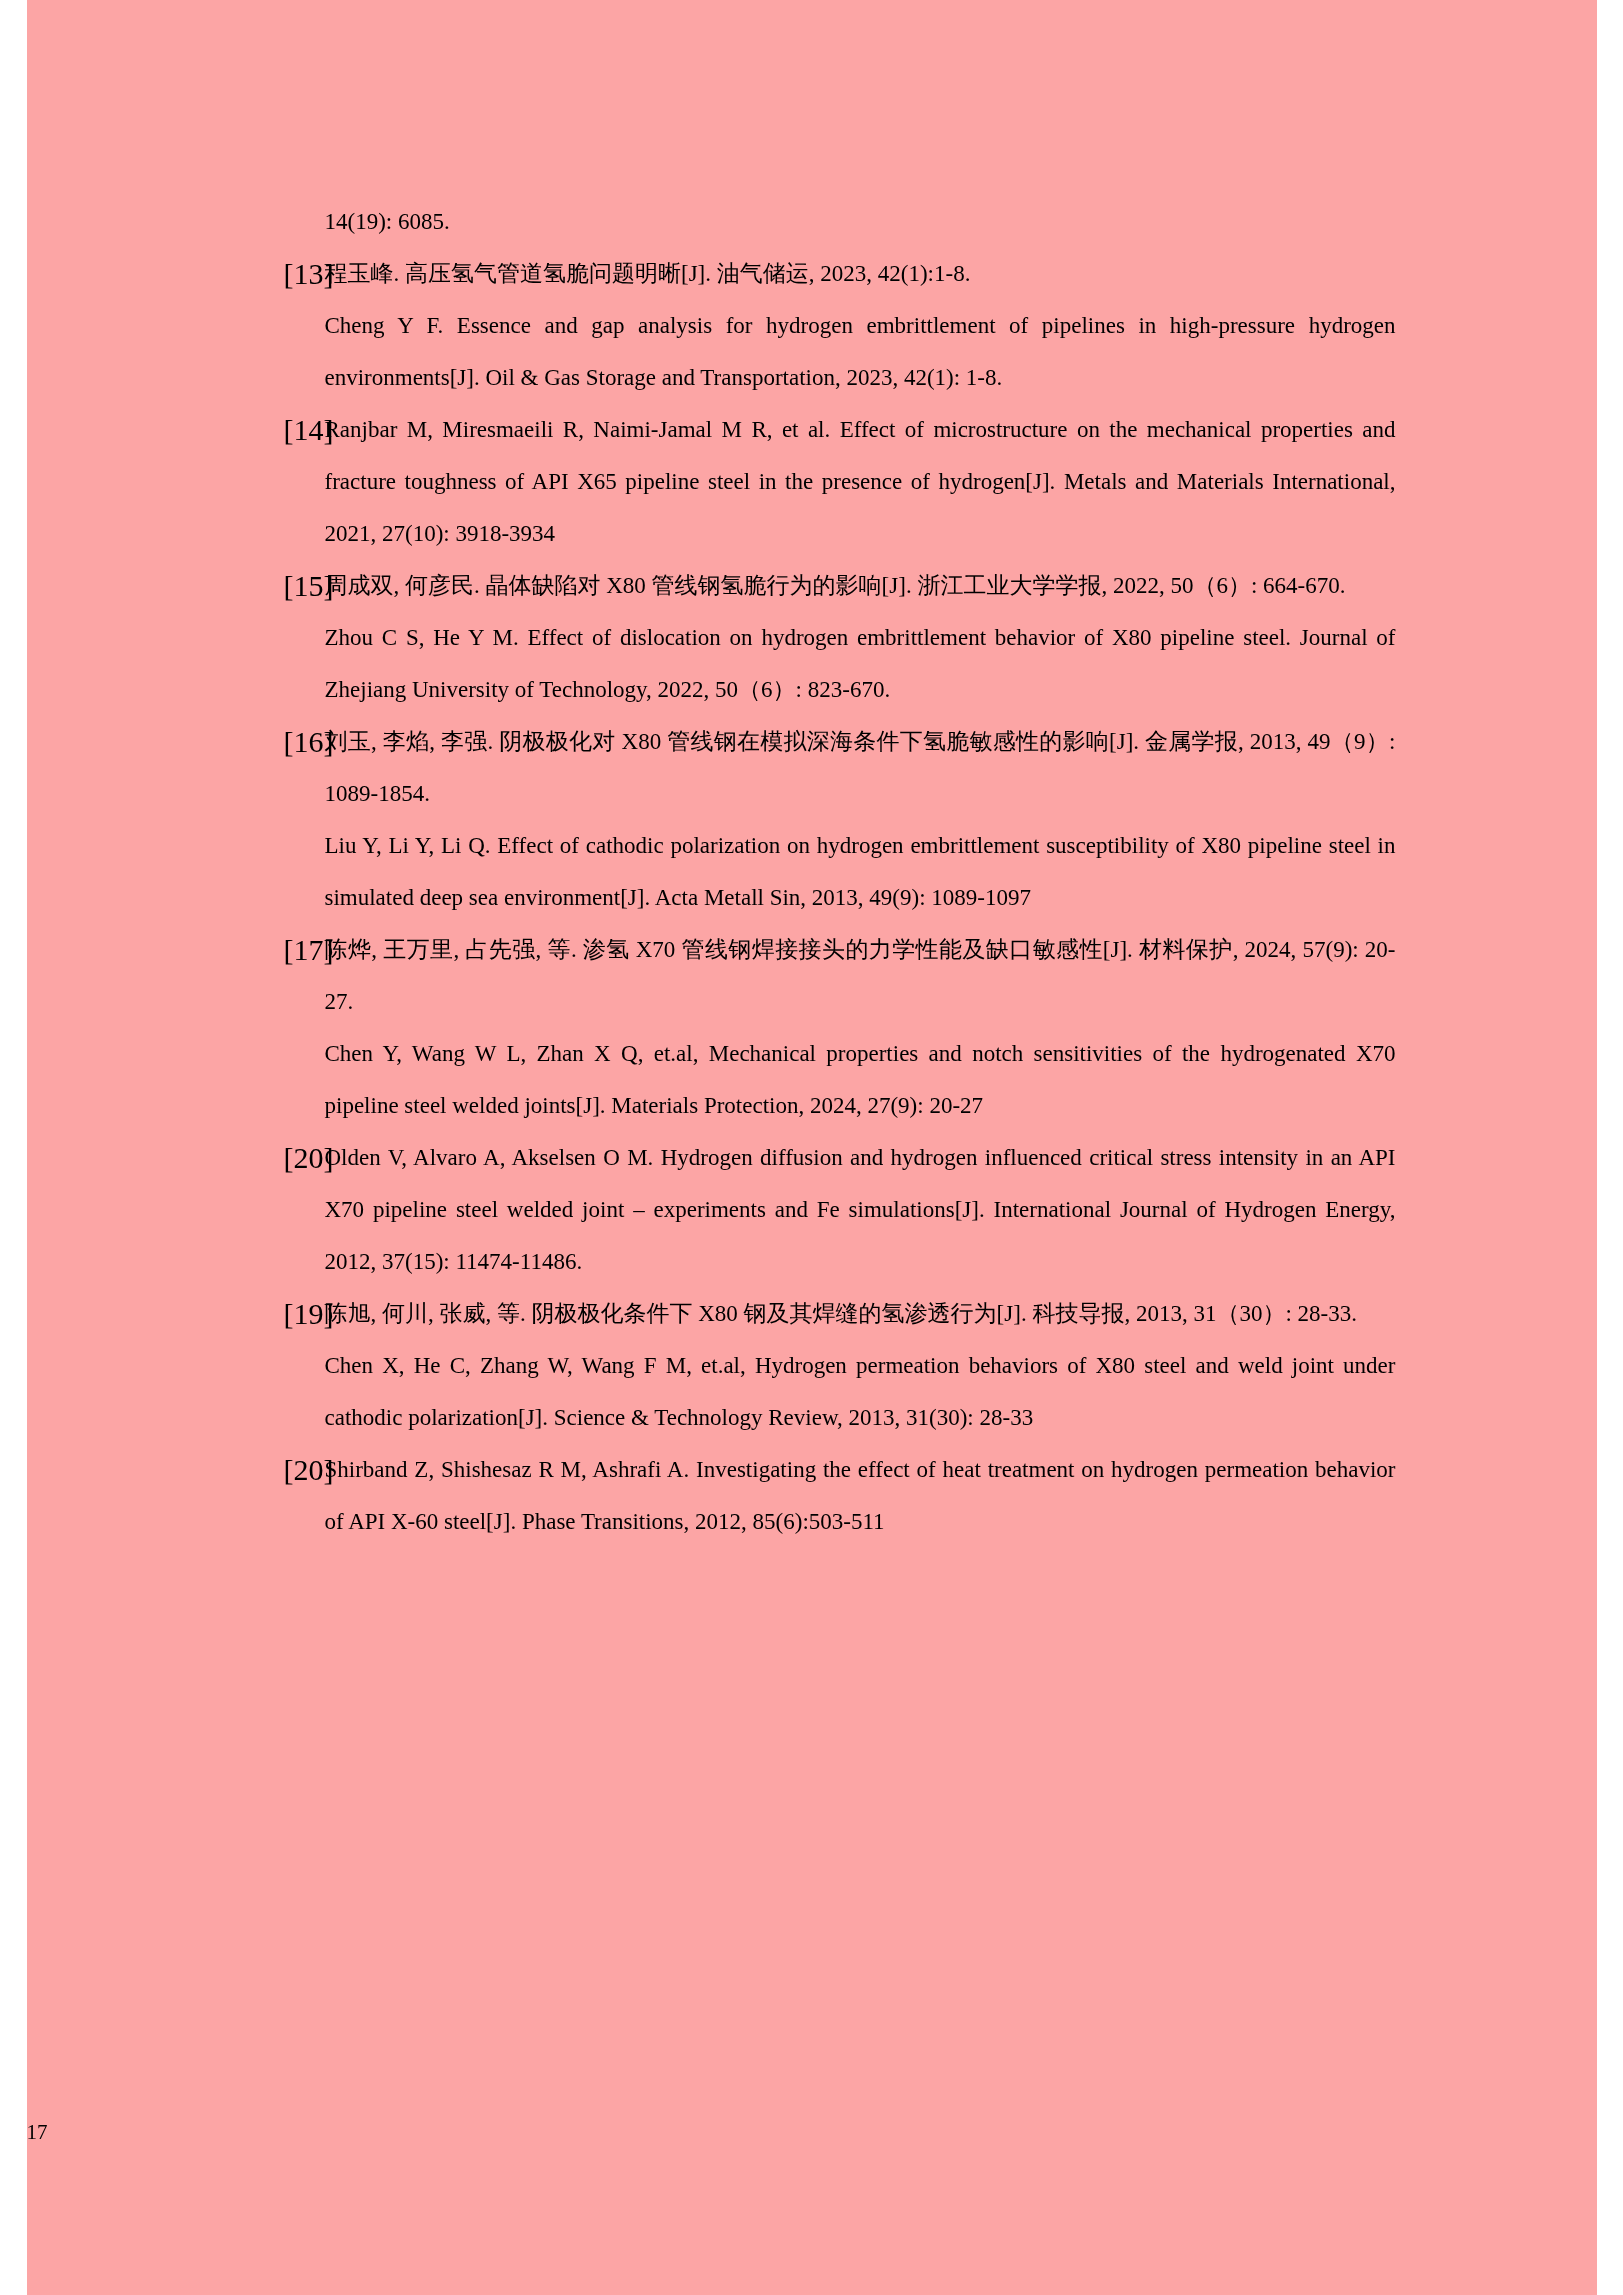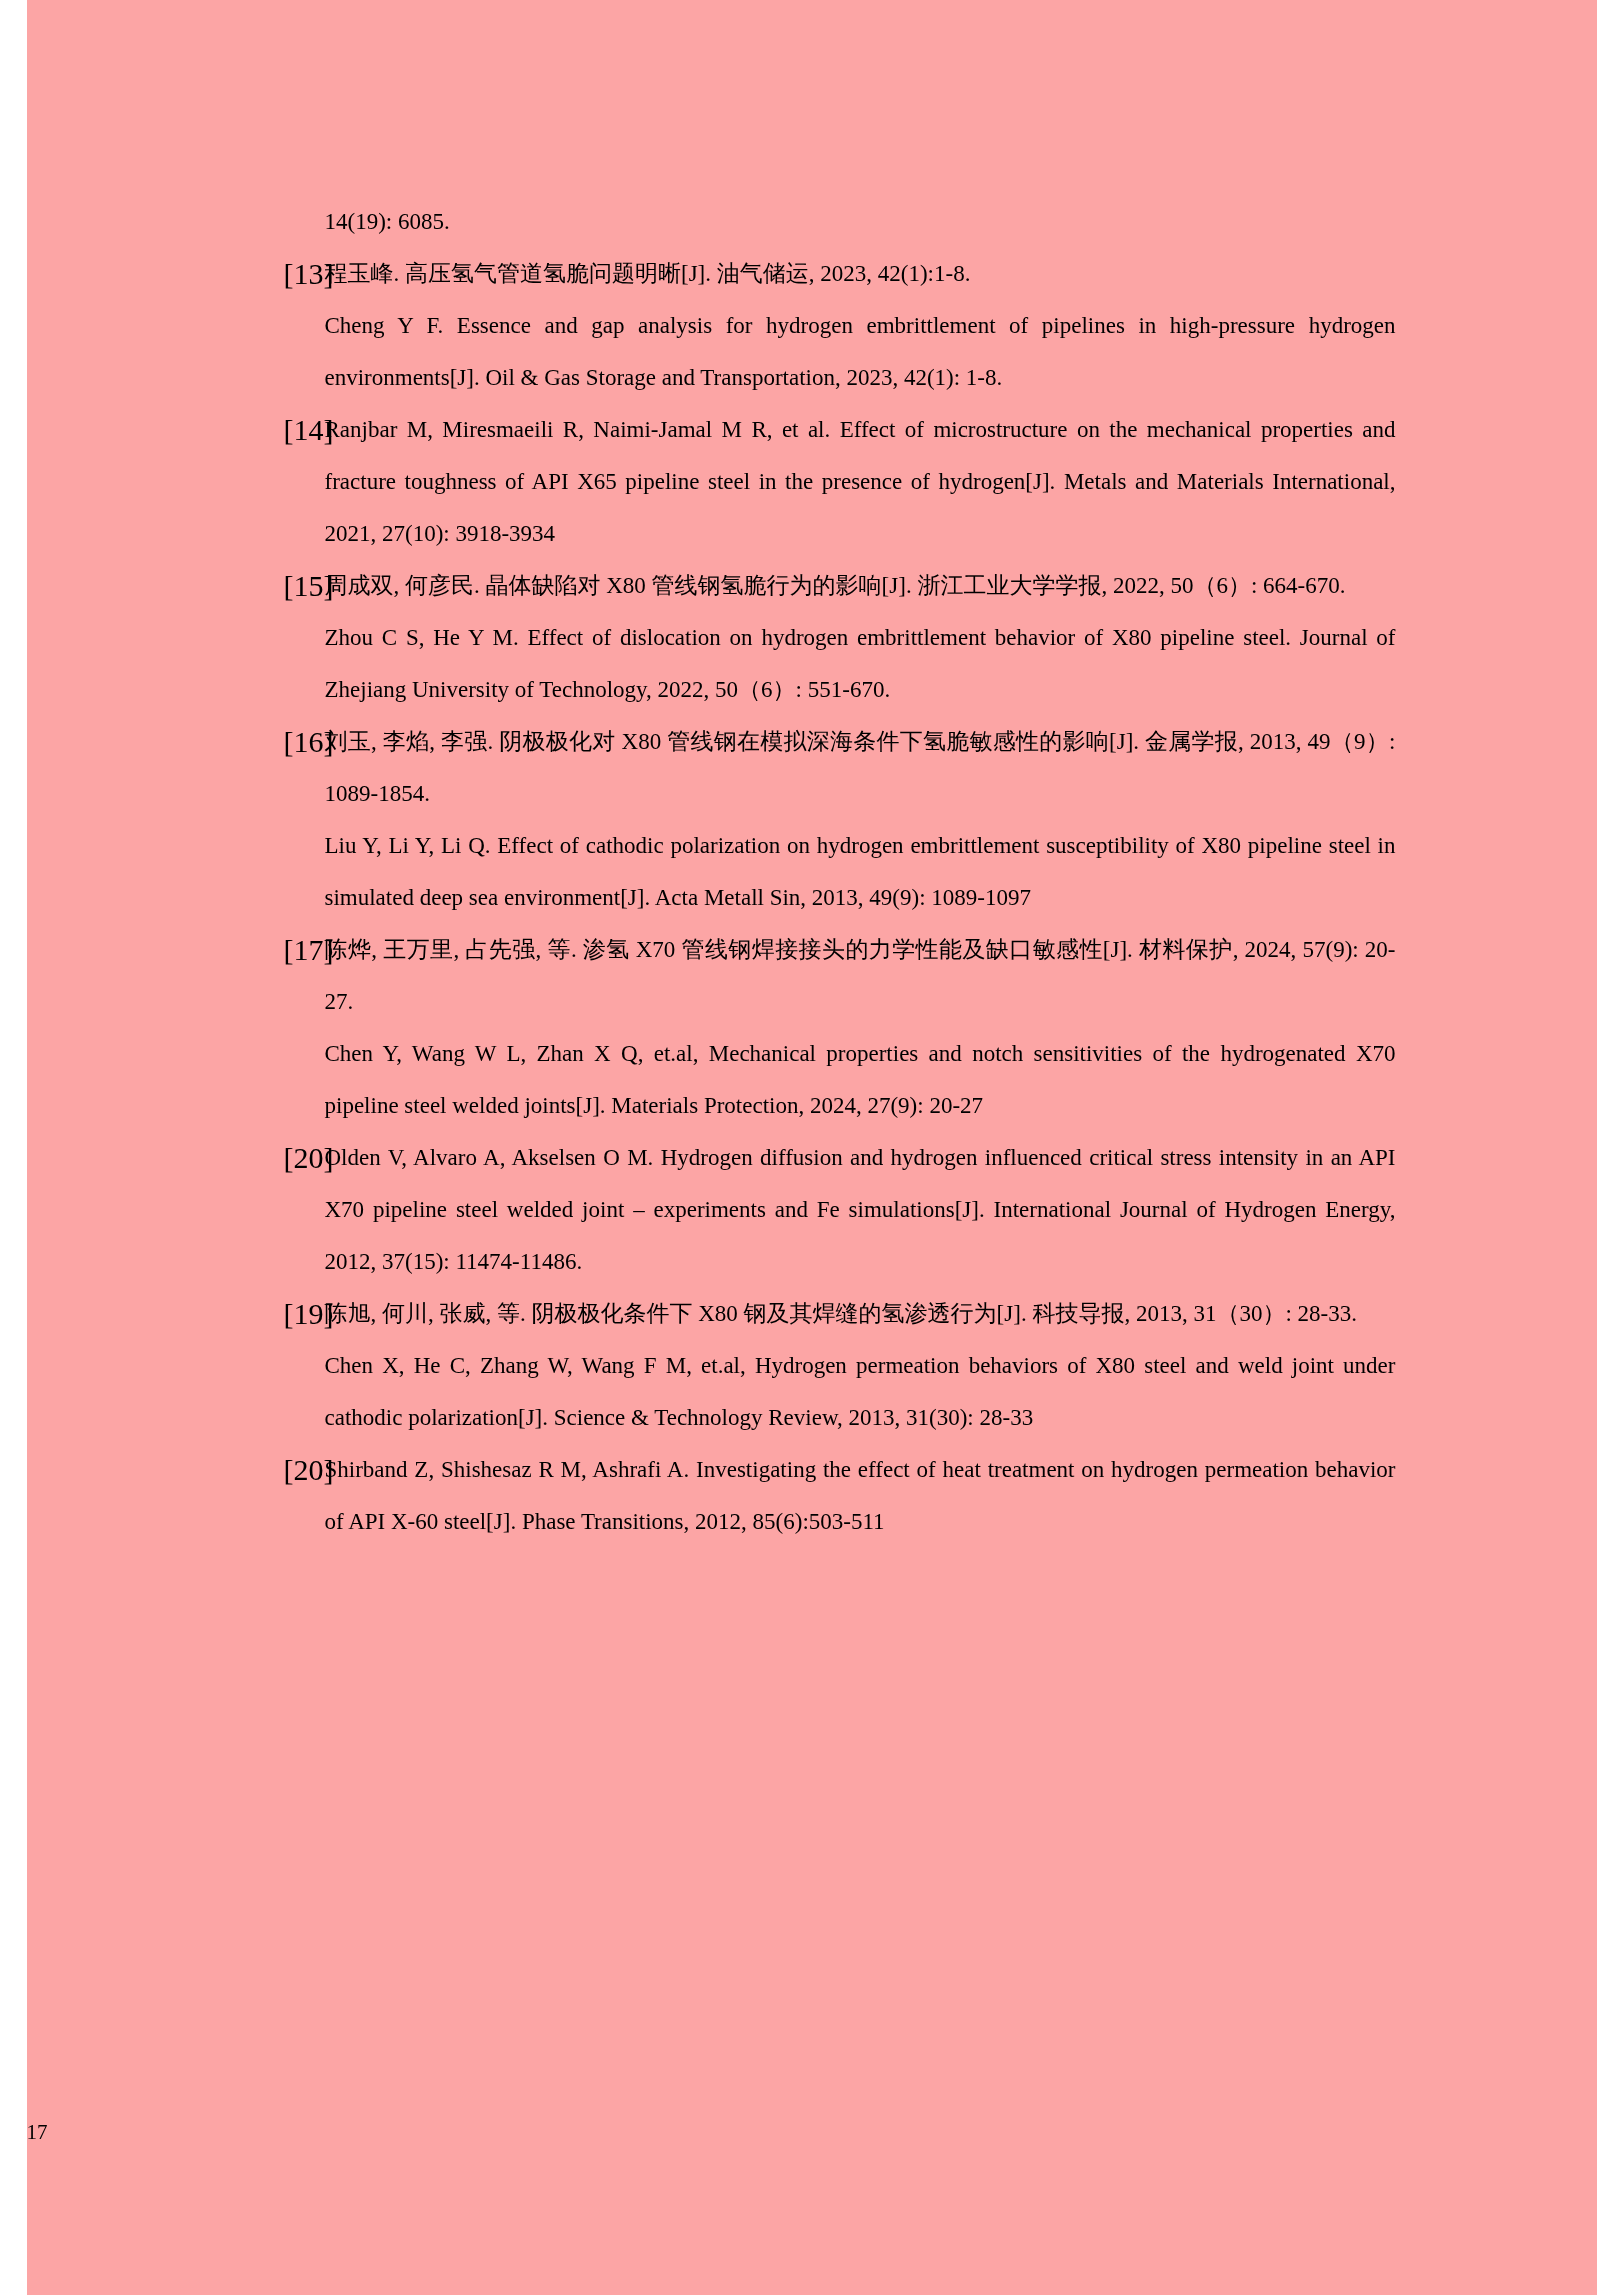--- a/index.html
+++ b/index.html
@@ -88,21 +88,21 @@
       <div class="ref-num">[14]</div>
       <div class="ref-body">
         <p class="ref-para">Ranjbar M, Miresmaeili R, Naimi-Jamal M R, et al. Effect of microstructure on the mechanical properties and fracture toughness of API X65 pipeline steel in the presence of hydrogen[J]. Metals and Materials International, 2021, 27(10): 3918-3934</p>
       </div>
     </div>
 
     <div class="ref">
       <div class="ref-num">[15]</div>
       <div class="ref-body">
         <p class="ref-para cn">周成双, 何彦民. 晶体缺陷对 X80 管线钢氢脆行为的影响[J]. 浙江工业大学学报, 2022, 50（6）: 664-670.</p>
-        <p class="ref-para">Zhou C S, He Y M. Effect of dislocation on hydrogen embrittlement behavior of X80 pipeline steel. Journal of Zhejiang University of Technology, 2022, 50（6）: 551-670.</p>
+        <p class="ref-para">Zhou C S, He Y M. Effect of dislocation on hydrogen embrittlement behavior of X80 pipeline steel. Journal of Zhejiang University of Technology, 2022, 50（6）: 823-670.</p>
       </div>
     </div>
 
     <div class="ref">
       <div class="ref-num">[16]</div>
       <div class="ref-body">
         <p class="ref-para cn">刘玉, 李焰, 李强. 阴极极化对 X80 管线钢在模拟深海条件下氢脆敏感性的影响[J]. 金属学报, 2013, 49（9）: 1089-1854.</p>
         <p class="ref-para">Liu Y, Li Y, Li Q. Effect of cathodic polarization on hydrogen embrittlement susceptibility of X80 pipeline steel in simulated deep sea environment[J]. Acta Metall Sin, 2013, 49(9): 1089-1097</p>
       </div>
     </div>

